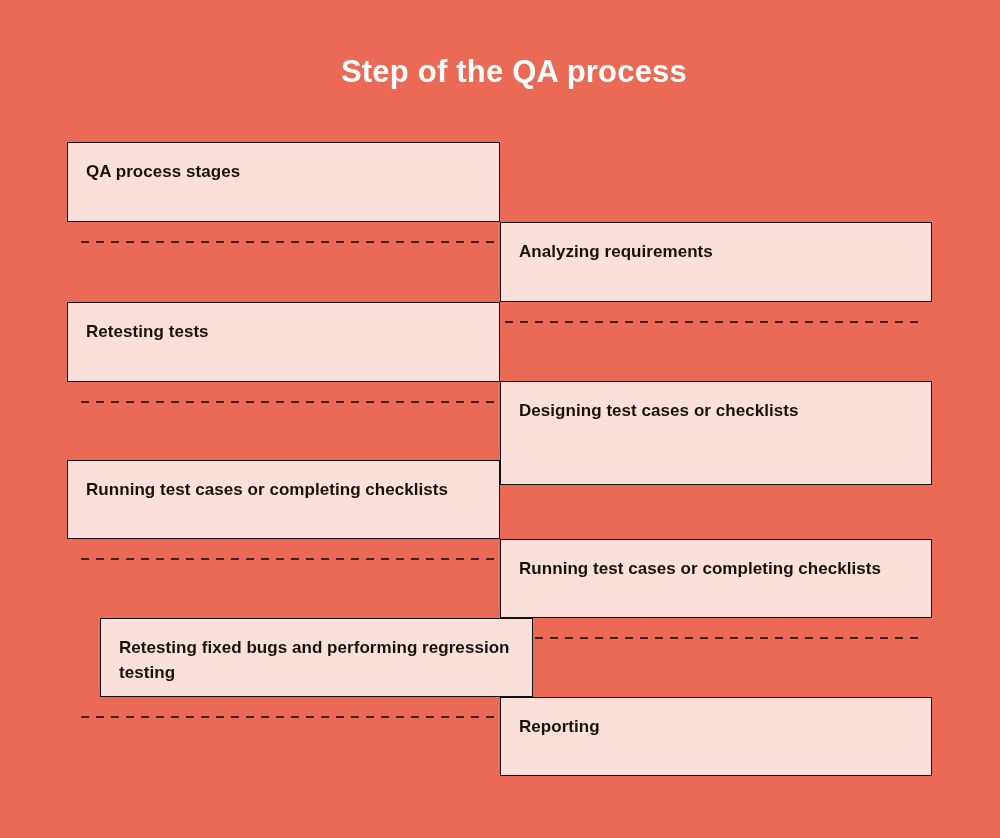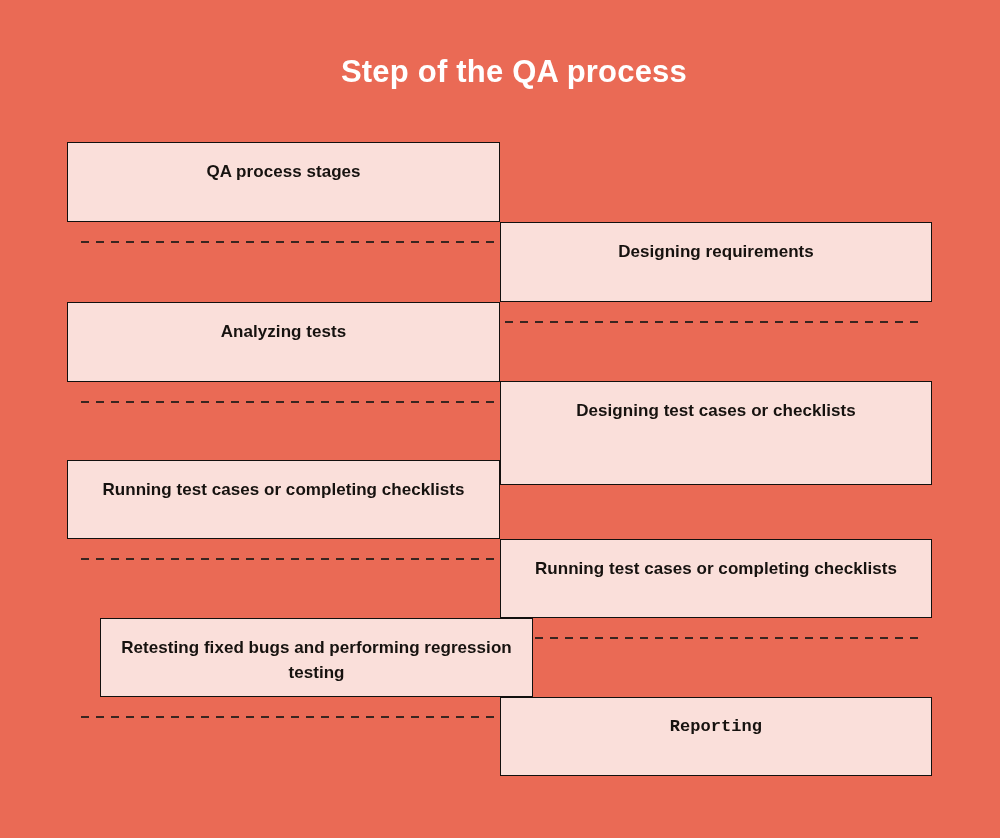--- a/index.html
+++ b/index.html
@@ -38,21 +38,20 @@
     display:block;
   }
   .node .node-label {
     display:block;
     color:#16120F;
     font-size:17px;
     font-weight:bold;
     line-height:25px;
     padding:16px 18px 0 18px;
     letter-spacing:0.05px;
-    text-align:center;
   }
 
   .node.left  { left:67px;  width:433px; }
   .node.right { left:500px; width:432px; }
 </style>
 </head>
 <body>
 
 <div id="canvas">
 
@@ -68,35 +67,35 @@
         <path d="M 918 638 H 323 Q 285 638 285 676 V 620"></path>
         <path d="M 81 717 H 680 Q 718 717 718 755 V 699"></path>
       </g>
   </svg>
 
   <div id="nodes-container">
       <div class="node left" style="top: 142px; left: 67px; width: 433px; height: 80px;">
         <span class="node-label">QA process stages</span>
       </div>
       <div class="node right" style="top: 222px; left: 500px; width: 432px; height: 80px;">
-        <span class="node-label">Designing requirements</span>
+        <span class="node-label">Analyzing requirements</span>
       </div>
       <div class="node left" style="top: 302px; left: 67px; width: 433px; height: 80px;">
-        <span class="node-label">Analyzing tests</span>
+        <span class="node-label">Retesting tests</span>
       </div>
       <div class="node right" style="top: 381px; left: 500px; width: 432px; height: 104px;">
         <span class="node-label">Designing test cases or checklists</span>
       </div>
       <div class="node left" style="top: 460px; left: 67px; width: 433px; height: 79px;">
         <span class="node-label">Running test cases or completing checklists</span>
       </div>
       <div class="node right" style="top: 539px; left: 500px; width: 432px; height: 79px;">
         <span class="node-label">Running test cases or completing checklists</span>
       </div>
       <div class="node left" style="top: 618px; left: 67px; width: 433px; height: 79px; margin-left: 33px;">
         <span class="node-label">Retesting fixed bugs and performing regression testing</span>
       </div>
-      <div class="node right" style="top: 697px; left: 500px; width: 432px; height: 79px; font-family: Liberation Mono, monospace;">
+      <div class="node right" style="top: 697px; left: 500px; width: 432px; height: 79px;">
         <span class="node-label">Reporting</span>
       </div>
     </div>
 
 </div>
 
 </body></html>

